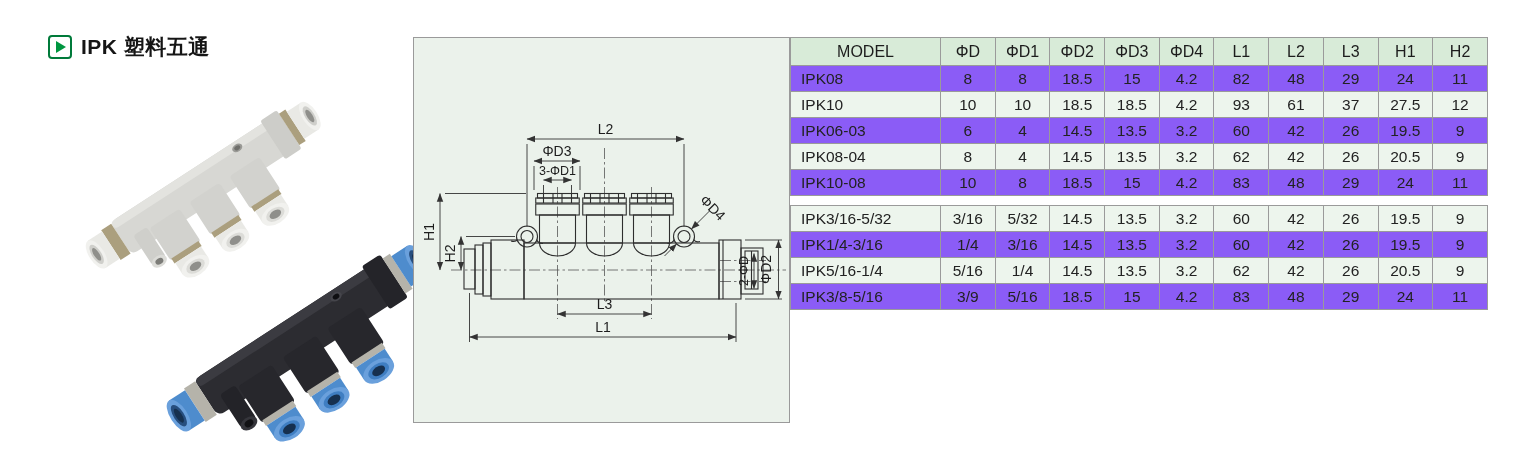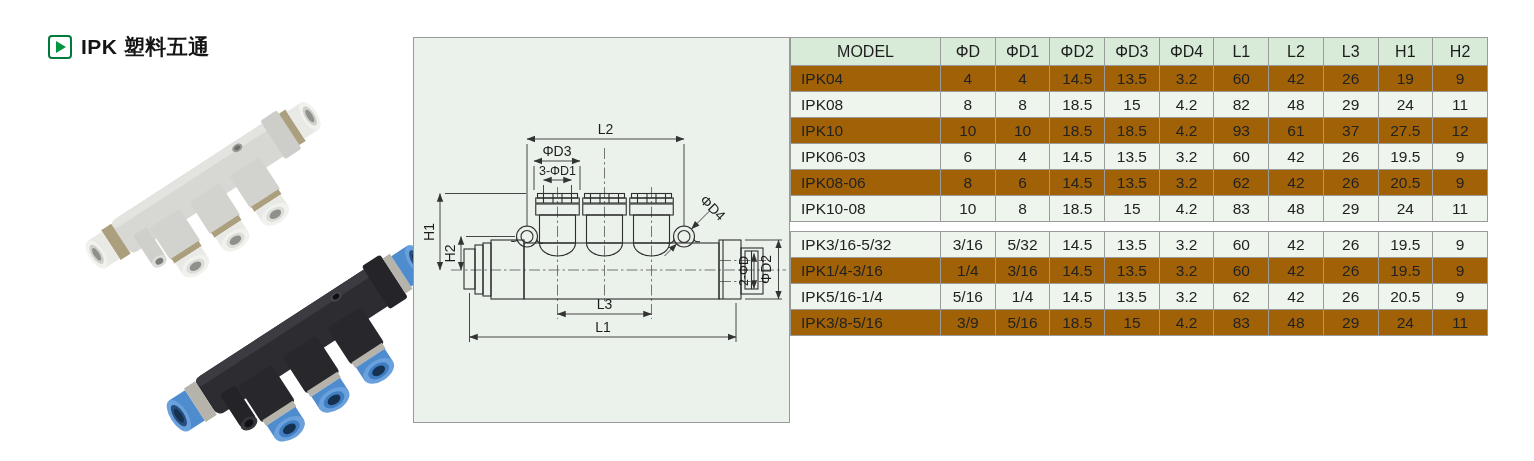--- a/index.html
+++ b/index.html
@@ -19,21 +19,21 @@
          border:1px solid #9a9a9a;box-sizing:border-box;}
   .panel svg{display:block;}
   .outline{stroke:#2e2e2e;stroke-width:1.1;fill:none;}
   .dim{stroke:#333;stroke-width:.9;fill:none;}
   .cl{stroke:#555;stroke-width:.8;fill:none;stroke-dasharray:11 3 2.5 3;}
   .dimtext{fill:#1d1d1d;font-size:14px;font-family:"Liberation Sans",sans-serif;}
   .dimtext.small{font-size:12.5px;}
 
   
   .tables{position:absolute;left:790px;top:37px;width:698px;}
-  table.dim-table{border-collapse:collapse;table-layout:fixed;width:698px;background:#a16207;
+  table.dim-table{border-collapse:collapse;table-layout:fixed;width:698px;background:#8b5cf6;
                   font-size:15.5px;color:#222;}
   table.dim-table th,table.dim-table td{border:1px solid #9a9a9a;text-align:center;padding:0;
                   height:25px;overflow:hidden;white-space:nowrap;}
   table.dim-table th{height:27px;background:#d8ebd8;font-weight:400;font-size:16px;color:#1c1c1c;}
   table.dim-table col.model-col{width:150px;}
   table.dim-table td:first-child{text-align:left;padding-left:10px;}
   table.metric{margin-bottom:9px;}
   table.metric tbody tr:nth-child(even) td{background:#edf5ed;}
   table.inch  tbody tr:nth-child(odd)  td{background:#edf5ed;}
 
@@ -286,33 +286,20 @@
             <th>ΦD4</th>
             <th>L1</th>
             <th>L2</th>
             <th>L3</th>
             <th>H1</th>
             <th>H2</th>
           </tr>
         </thead>
       <tbody id="metric-body">
           <tr>
-            <td>IPK04</td>
-            <td>4</td>
-            <td>4</td>
-            <td>14.5</td>
-            <td>13.5</td>
-            <td>3.2</td>
-            <td>60</td>
-            <td>42</td>
-            <td>26</td>
-            <td>19</td>
-            <td>9</td>
-          </tr>
-          <tr>
             <td>IPK08</td>
             <td>8</td>
             <td>8</td>
             <td>18.5</td>
             <td>15</td>
             <td>4.2</td>
             <td>82</td>
             <td>48</td>
             <td>29</td>
             <td>24</td>
@@ -338,23 +325,23 @@
             <td>14.5</td>
             <td>13.5</td>
             <td>3.2</td>
             <td>60</td>
             <td>42</td>
             <td>26</td>
             <td>19.5</td>
             <td>9</td>
           </tr>
           <tr>
-            <td>IPK08-06</td>
+            <td>IPK08-04</td>
             <td>8</td>
-            <td>6</td>
+            <td>4</td>
             <td>14.5</td>
             <td>13.5</td>
             <td>3.2</td>
             <td>62</td>
             <td>42</td>
             <td>26</td>
             <td>20.5</td>
             <td>9</td>
           </tr>
           <tr>

